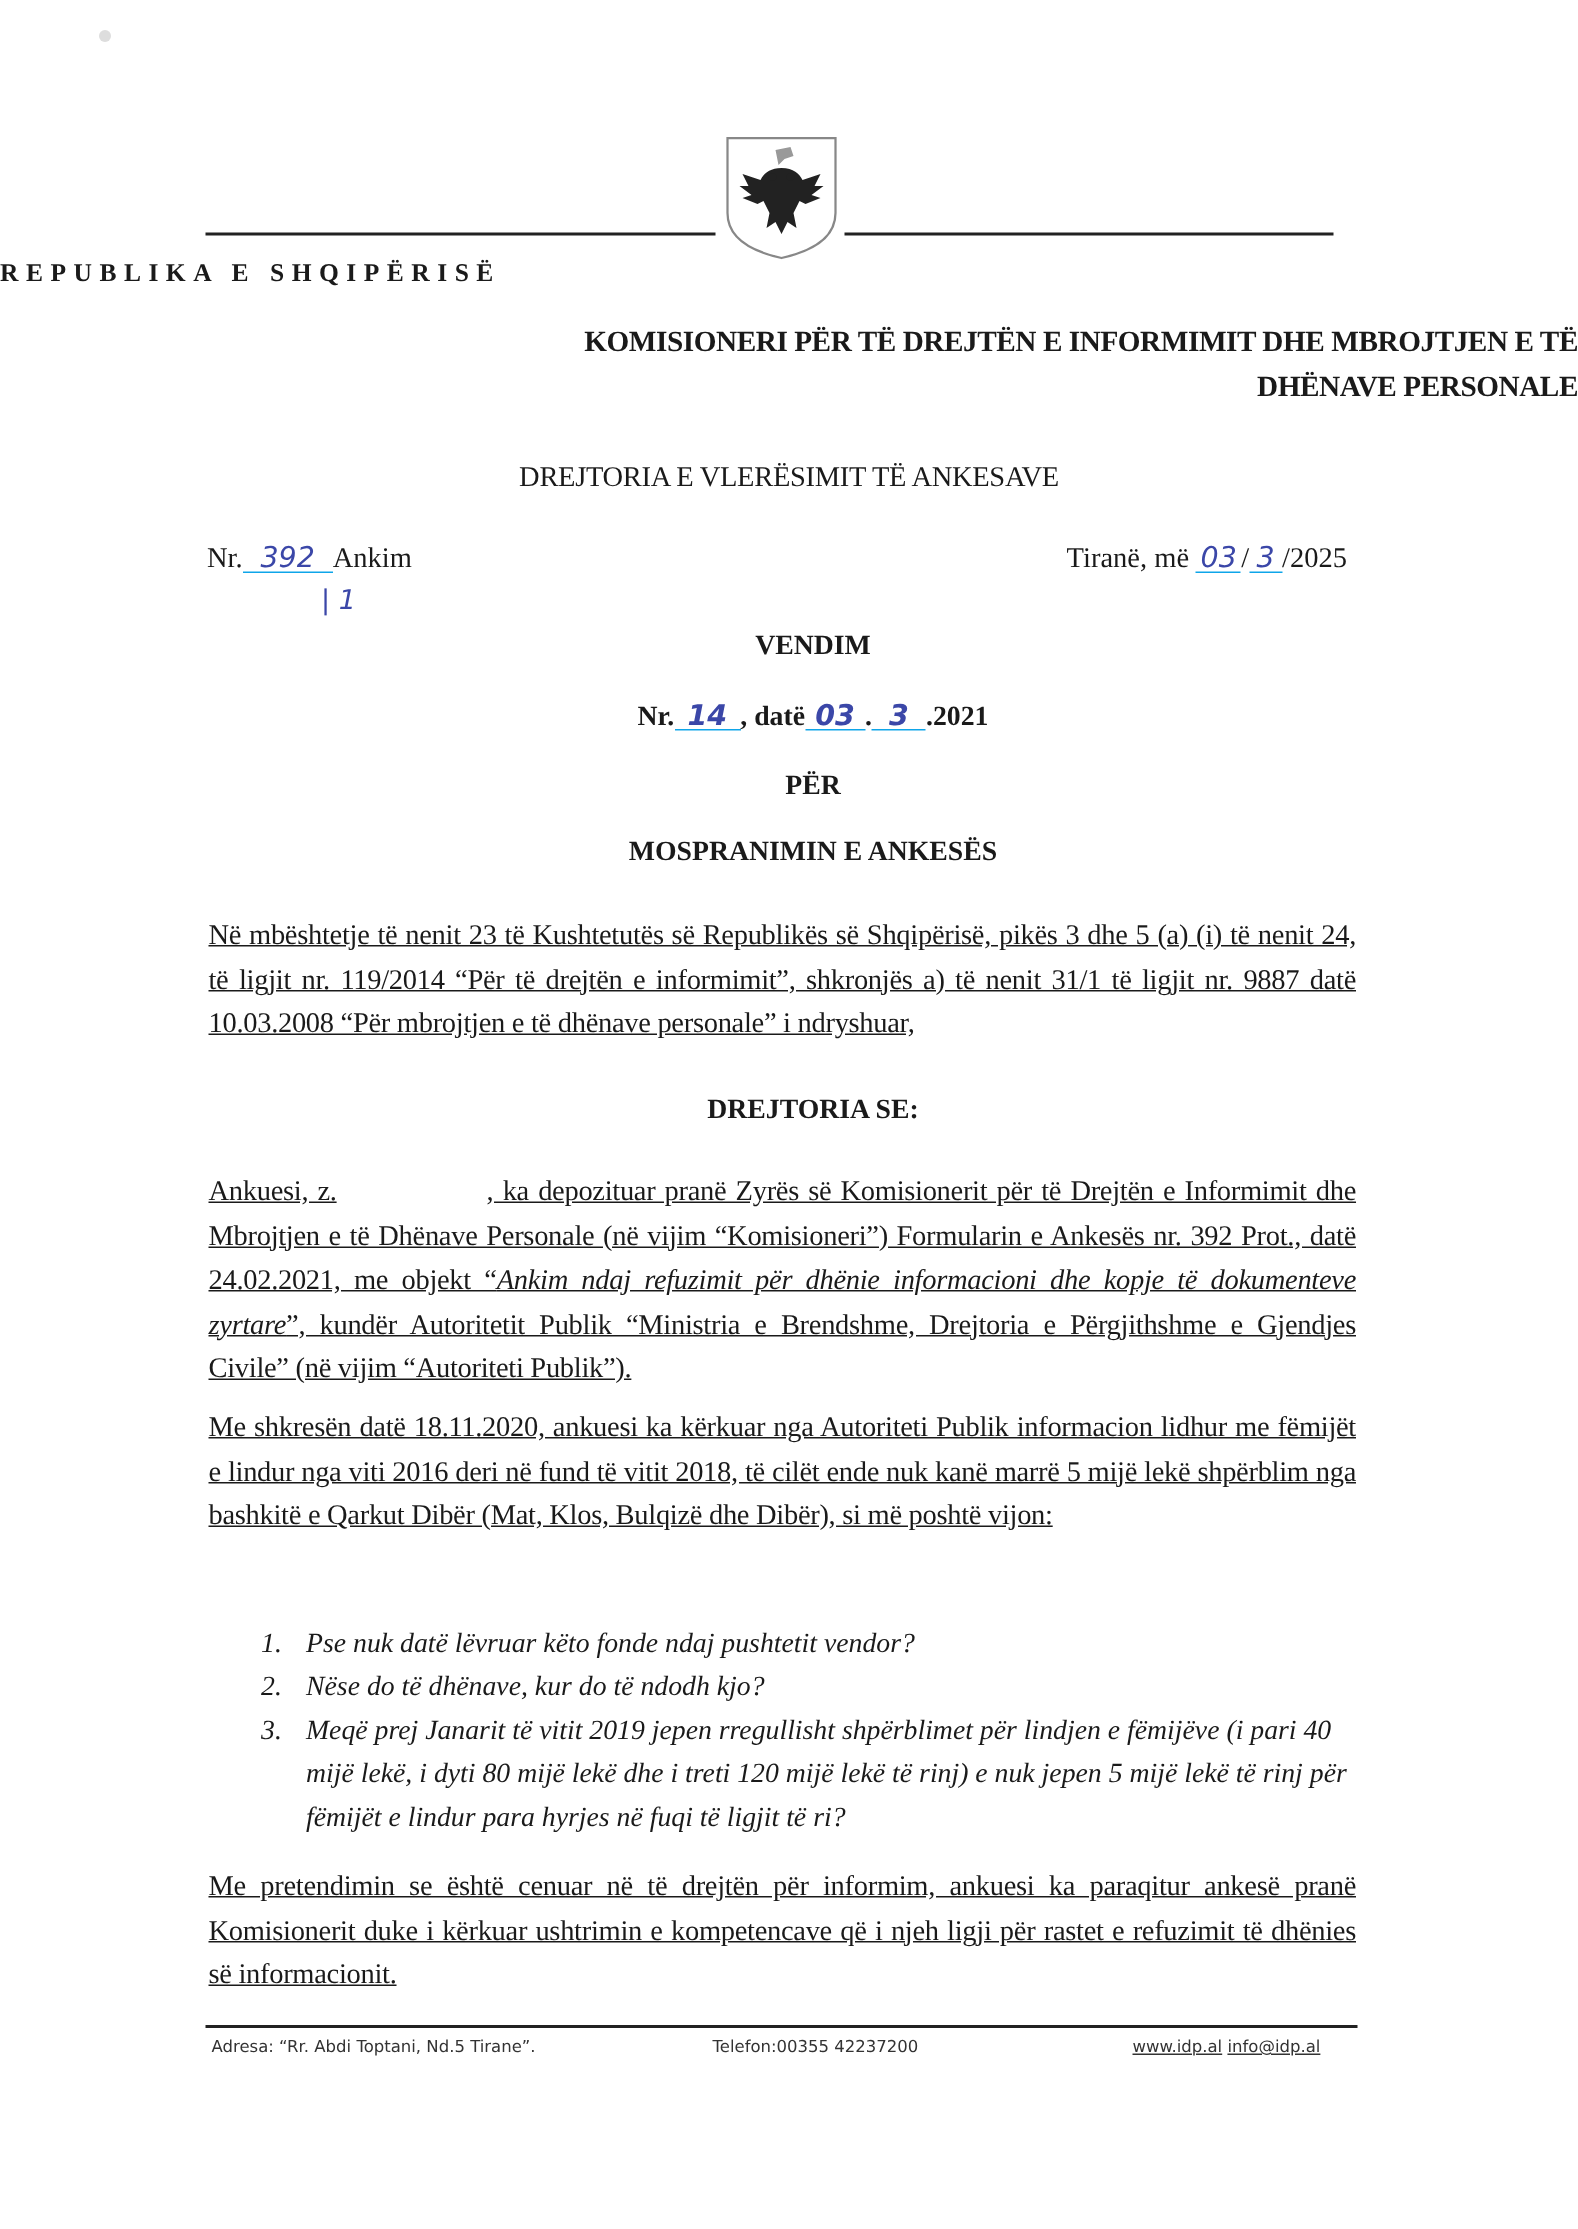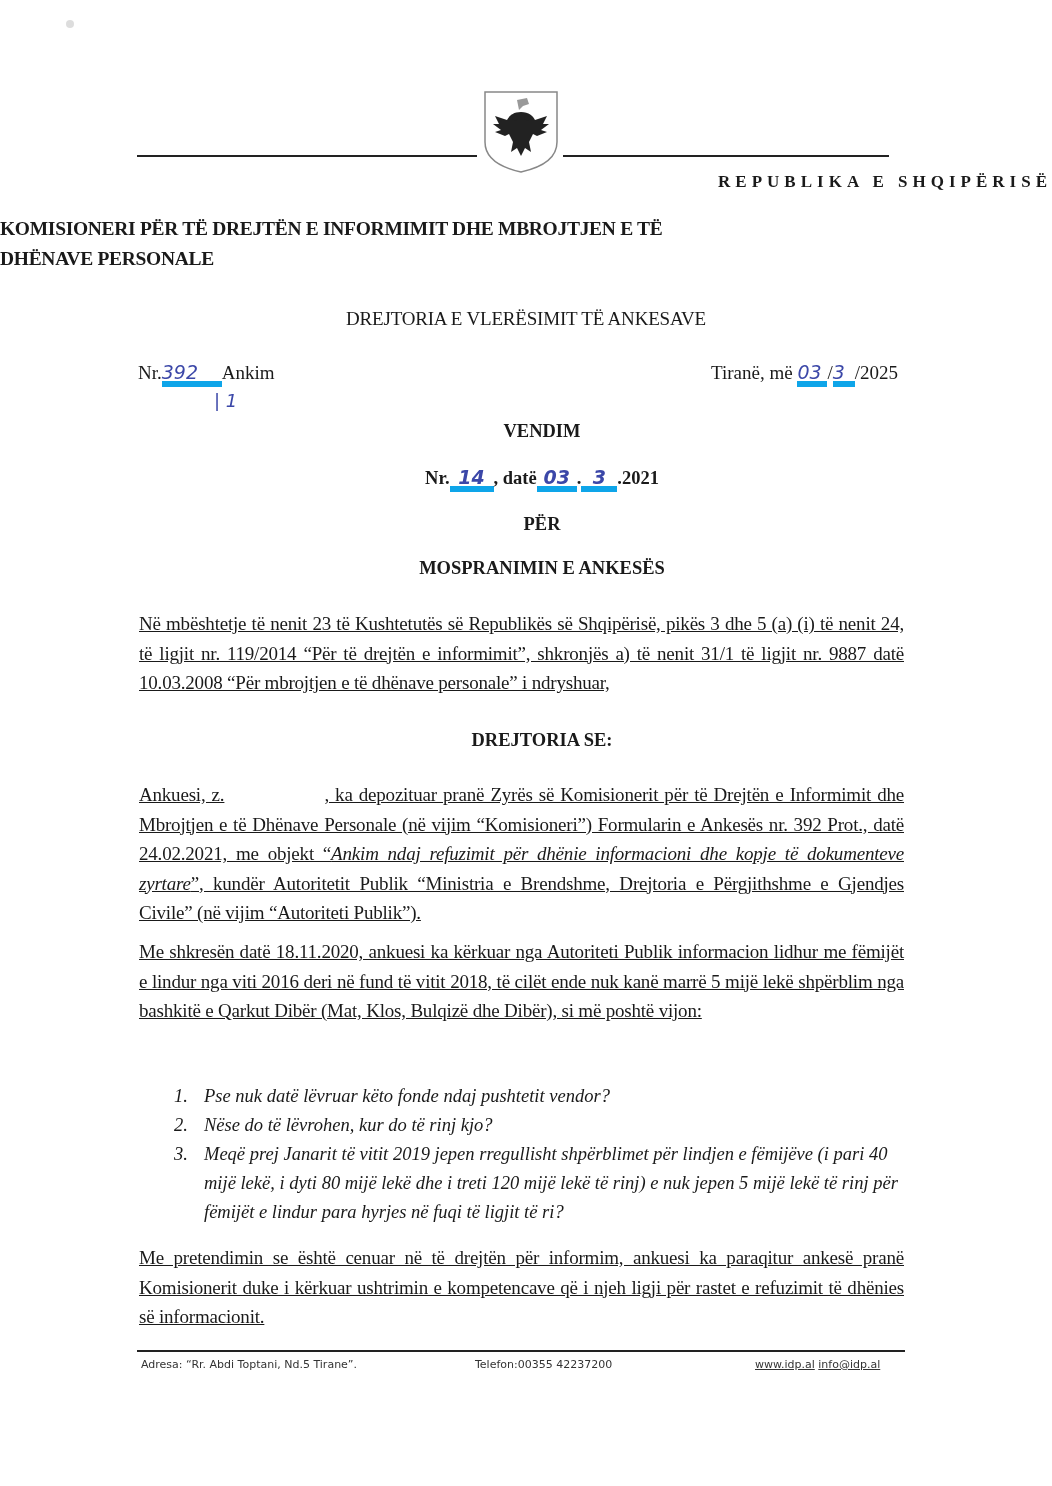--- a/index.html
+++ b/index.html
@@ -9,31 +9,31 @@
 
     .corner-mark { position: absolute; left: 66px; top: 20px; width: 8px; height: 8px;
                    border-radius: 50%; background: #bbbbbb; opacity: .5; }
 
     
     .header-rule { position: absolute; top: 155px; height: 2px; background: #222; }
     .rule-left { left: 137px; width: 340px; }
     .rule-right { left: 563px; width: 326px; }
     .emblem { position: absolute; left: 483px; top: 90px; width: 76px; height: 84px; }
 
-    .republic { position: absolute; top: 172px; left: 0; width: 1052px; text-align: right;
+    .republic { position: absolute; top: 172px; left: 0; width: 1052px; text-align: left;
                 font-size: 17px; font-weight: bold; letter-spacing: 5px; }
 
-    .org-bold { position: absolute; left: 0; width: 1052px; text-align: left;
+    .org-bold { position: absolute; left: 0; width: 1052px; text-align: right;
                 font-size: 19.5px; font-weight: bold; letter-spacing: -0.3px; }
     .org-normal { position: absolute; left: 0; width: 1052px; text-align: center;
                   font-size: 19px; letter-spacing: -0.2px; }
 
     .handwritten { font-family: "DejaVu Sans", sans-serif; color: #3b47a8; font-style: italic;
-                   font-size: 19px; display: inline-block; 
-                   border-bottom: 6px solid #0ea5e9; line-height: 18px; }
+                   font-size: 19px; display: inline-block; text-align: center;
+                   border-bottom: 1px solid #0ea5e9; line-height: 18px; }
 
     .prot-line { position: absolute; left: 138px; top: 362px; font-size: 19px; }
     .prot-sub { position: absolute; left: 214px; top: 390px; font-family: "DejaVu Sans", sans-serif;
                 color: #3b47a8; font-size: 18px; font-style: italic; }
     .date-line { position: absolute; right: 154px; top: 362px; font-size: 19px; }
 
     .center-bold { position: absolute; left: 0; width: 1052px; text-align: center;
                    font-size: 18.5px; font-weight: bold; padding-left: 16px; }
 
     .para { position: absolute; left: 139px; width: 765px; font-size: 19px; line-height: 29.5px;
@@ -97,21 +97,21 @@
   <div class="center-bold" style="top:730px">DREJTORIA SE:</div>
 
   <div class="para" style="top:780px">
     <span>Ankuesi, z.</span><span class="redacted"></span><span>, ka depozituar pranë Zyrës së Komisionerit për të Drejtën e Informimit dhe Mbrojtjen e të Dhënave Personale (në vijim “Komisioneri”) Formularin e Ankesës nr. 392 Prot., datë 24.02.2021, me objekt “</span><span class="it">Ankim ndaj refuzimit për dhënie informacioni dhe kopje të dokumenteve zyrtare</span><span>”, kundër Autoritetit Publik “Ministria e Brendshme, Drejtoria e Përgjithshme e Gjendjes Civile” (në vijim “Autoriteti Publik”).</span>
   </div>
 
   <div class="para" style="top:937px">Me shkresën datë 18.11.2020, ankuesi ka kërkuar nga Autoriteti Publik informacion lidhur me fëmijët e lindur nga viti 2016 deri në fund të vitit 2018, të cilët ende nuk kanë marrë 5 mijë lekë shpërblim nga bashkitë e Qarkut Dibër (Mat, Klos, Bulqizë dhe Dibër), si më poshtë vijon:</div>
 
   <ul class="qlist">
     <li><span class="num">1.</span><span>Pse nuk datë lëvruar këto fonde ndaj pushtetit vendor?</span></li>
-    <li><span class="num">2.</span><span>Nëse do të lëvrohen, kur do të rinj kjo?</span></li>
+    <li><span class="num">2.</span><span>Nëse do të dhënave, kur do të ndodh kjo?</span></li>
     <li><span class="num">3.</span><span>Meqë prej Janarit të vitit 2019 jepen rregullisht shpërblimet për lindjen e fëmijëve (i pari 40 mijë lekë, i dyti 80 mijë lekë dhe i treti 120 mijë lekë të rinj) e nuk jepen 5 mijë lekë të rinj për fëmijët e lindur para hyrjes në fuqi të ligjit të ri?</span></li>
   </ul>
 
   <div class="para" style="top:1243px">Me pretendimin se është cenuar në të drejtën për informim, ankuesi ka paraqitur ankesë pranë Komisionerit duke i kërkuar ushtrimin e kompetencave që i njeh ligji për rastet e refuzimit të dhënies së informacionit.</div>
 
   <div class="footer-rule"></div>
   <div class="footer" style="left:141px">Adresa: “Rr. Abdi Toptani, Nd.5 Tirane”.</div>
   <div class="footer" style="left:475px">Telefon:00355 42237200</div>
   <div class="footer" style="left:755px">
     <a>www.idp.al</a> <a>info@idp.al</a>

